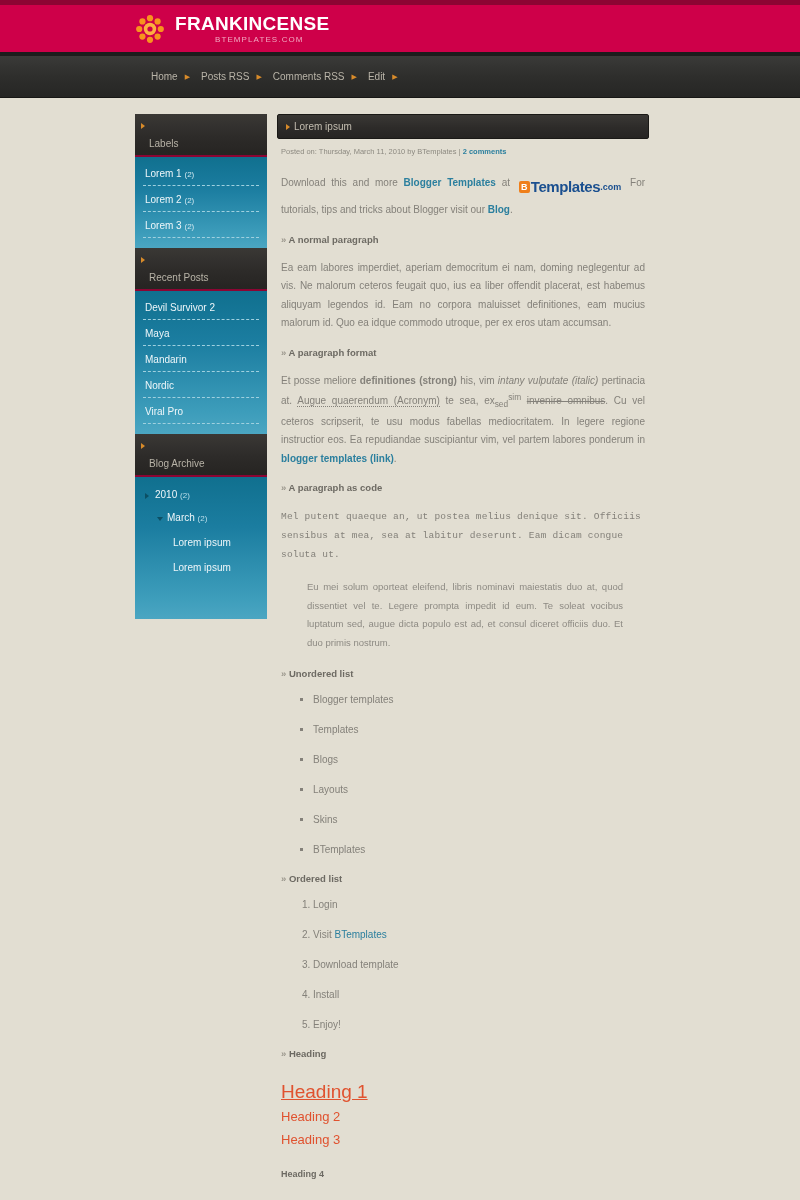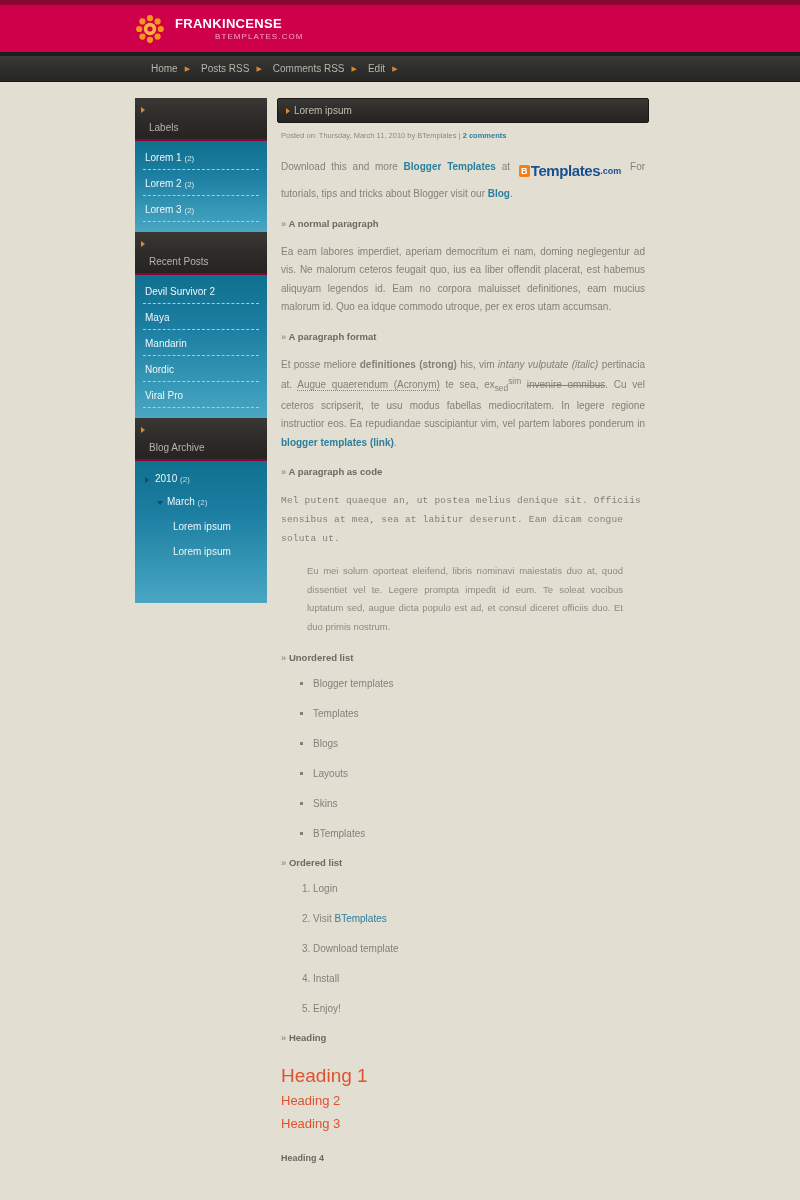--- a/index.html
+++ b/index.html
@@ -27,31 +27,31 @@
   .header-inner {
     width:530px; margin:0 auto;
     height:100%;
     display:flex; align-items:center;
     padding-left:0px;
   }
   .logo-mark { width:30px; height:30px; position:relative; margin-right:10px; flex:0 0 auto; }
   .logo-mark svg { display:block; }
   .logo-text { line-height:1; }
   .site-title {
-    font-size:13px; font-weight:bold; color:#ffffff;
+    font-size:19px; font-weight:bold; color:#ffffff;
     letter-spacing:0.3px; display:block;
   }
   .site-sub {
     font-size:8px; color:#f2a9c2; letter-spacing:1.1px;
     display:block; margin-top:3px;padding-left:40px;
   }
 
   
   .navbar {
-    height:26px;
+    height:42px;
     background:linear-gradient(to bottom,#3a3a38 0%,#2e2e2c 50%,#262624 100%);
     border-bottom:1px solid #171715;
   }
   .nav-inner {
     width:530px; margin:0 auto;
     height:100%;
     display:flex; align-items:center;
     padding-left:10px;
   }
   .nav-item {
@@ -185,21 +185,21 @@
   }
 
   ul.plain, ol.plain { margin:0 0 8px 0; padding-left:32px; }
   ul.plain li, ol.plain li {
     font-size:10px; color:#84817a; margin-bottom:17px; line-height:1.3;
   }
   ul.plain li { list-style:square; }
   ol.plain li { list-style:decimal; }
   ul.plain li a, ol.plain li a { color:#2b7f9e; text-decoration:none; }
 
-  h1.h { font-size:19px; color:#e0522f; font-weight:normal; margin:0 0 6px 0; }
+  h1.h { font-size:19px; color:#e0522f; font-weight:normal; margin:0 0 6px 0;text-decoration:underline; }
   h2.h { font-size:13px; color:#e0522f; font-weight:normal; margin:0 0 8px 0; }
   h3.h { font-size:13px; color:#e0522f; font-weight:normal; margin:0 0 22px 0; }
   h4.h { font-size:9px; color:#6d6a63; font-weight:bold; margin:0 0 28px 0; }
 </style>
 </head>
 <body>
 
 <div class="top-strip"></div>
 
 <div class="header">

